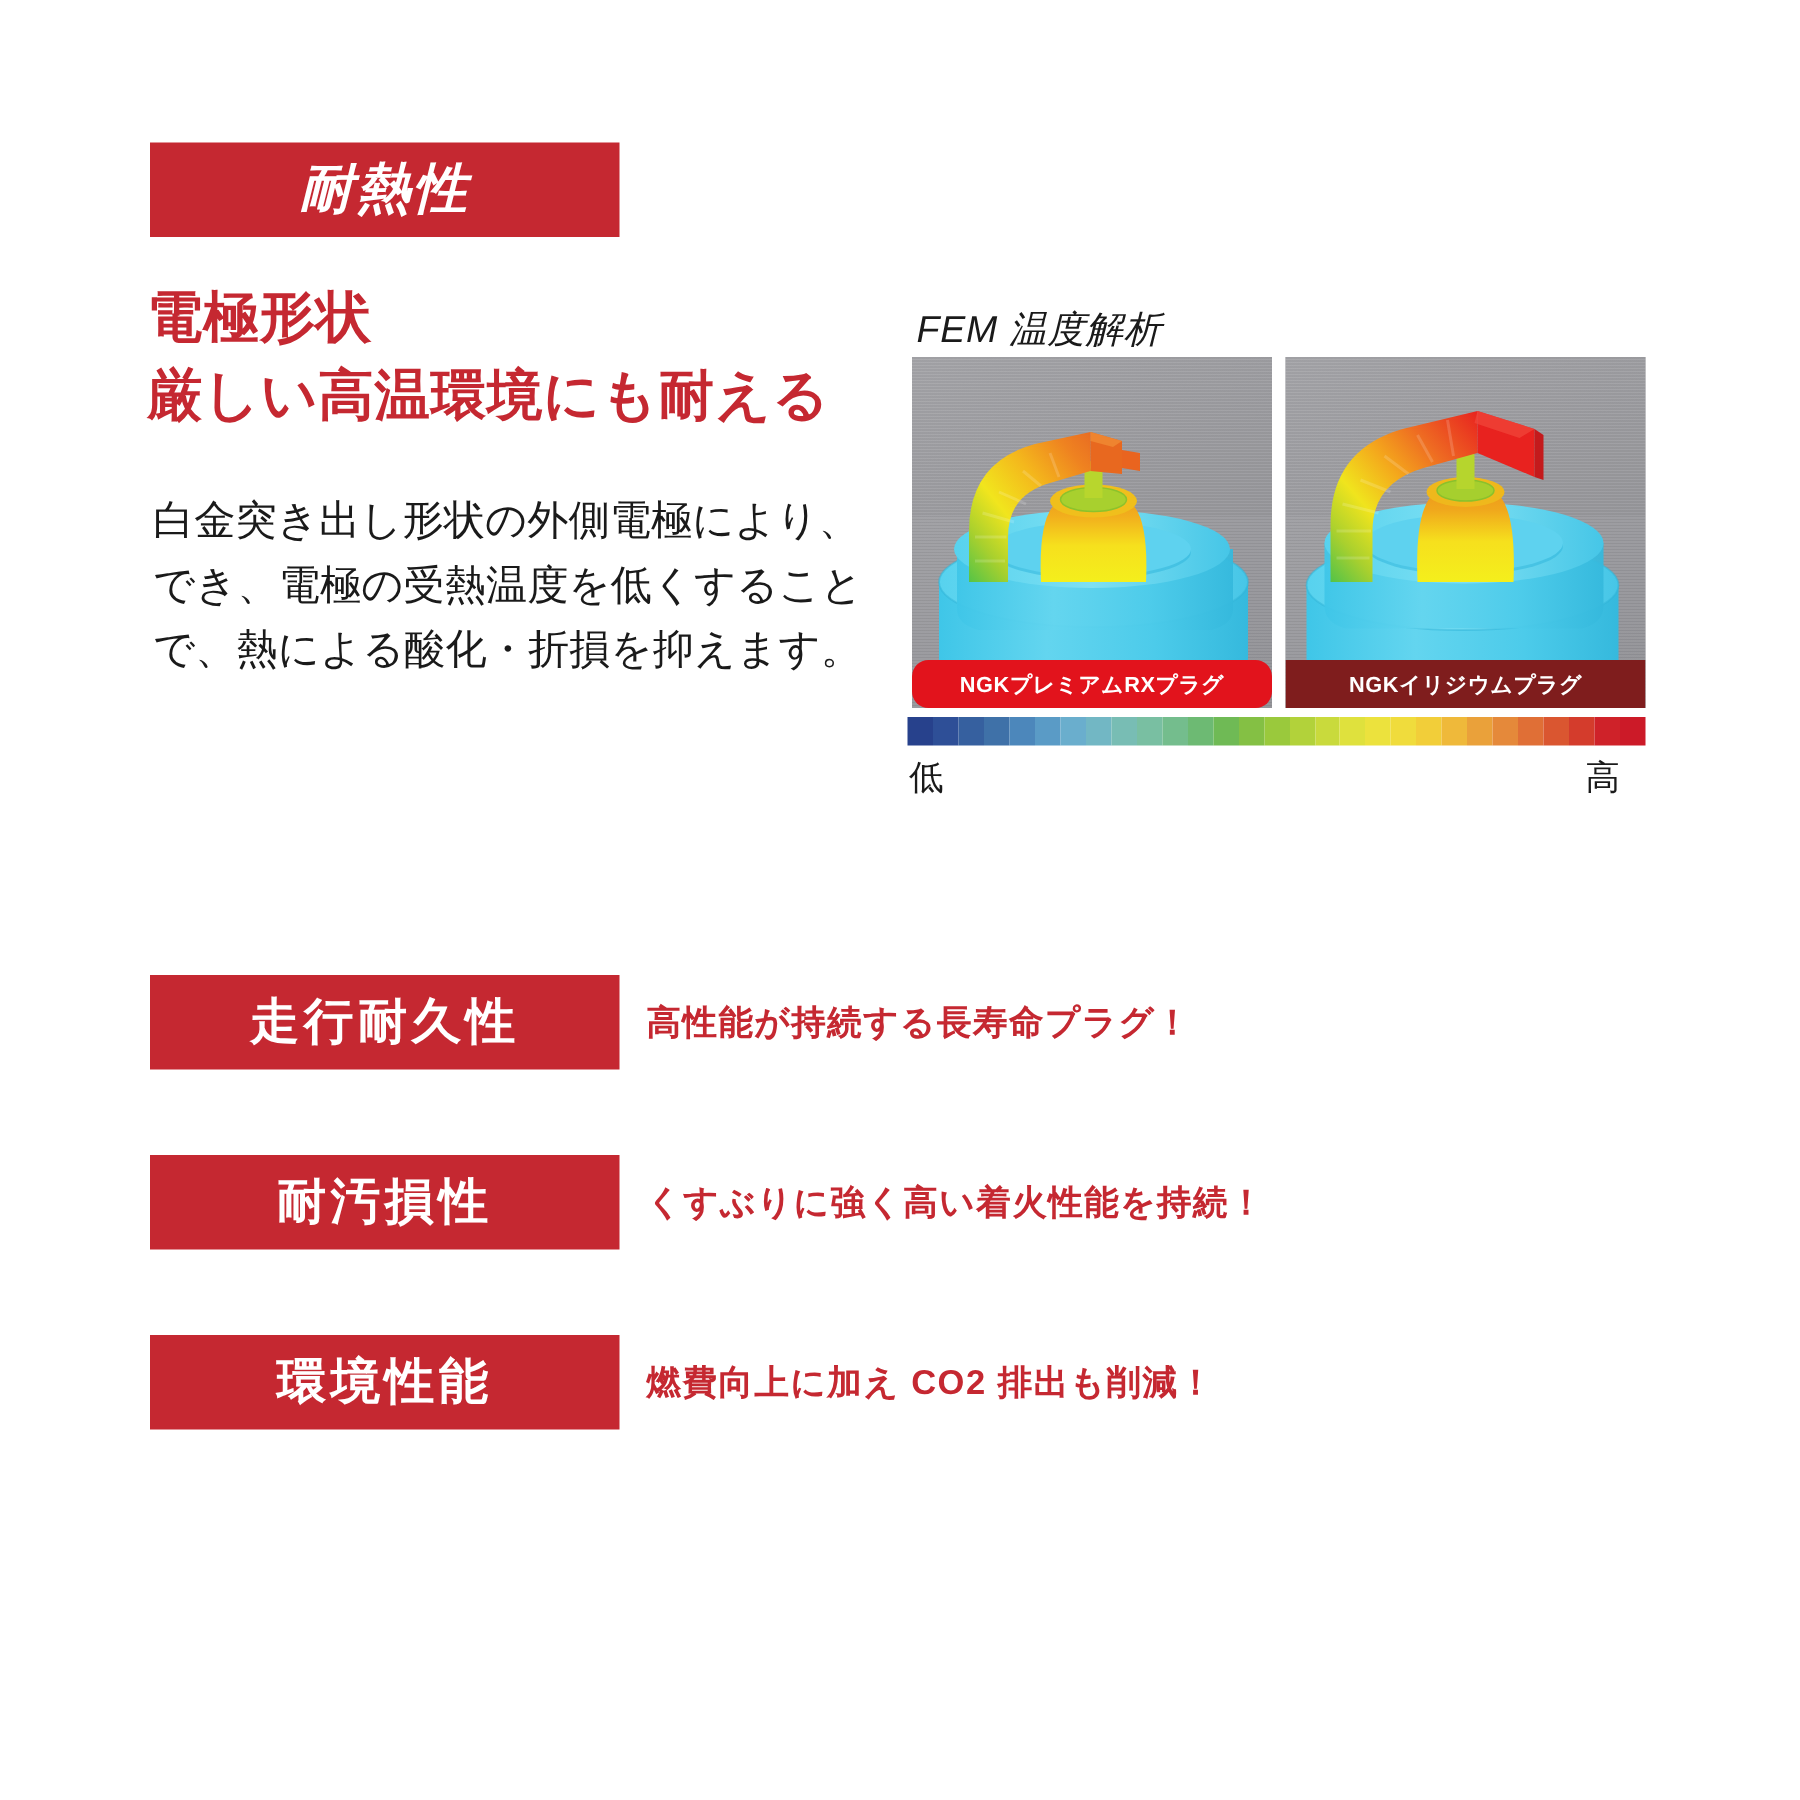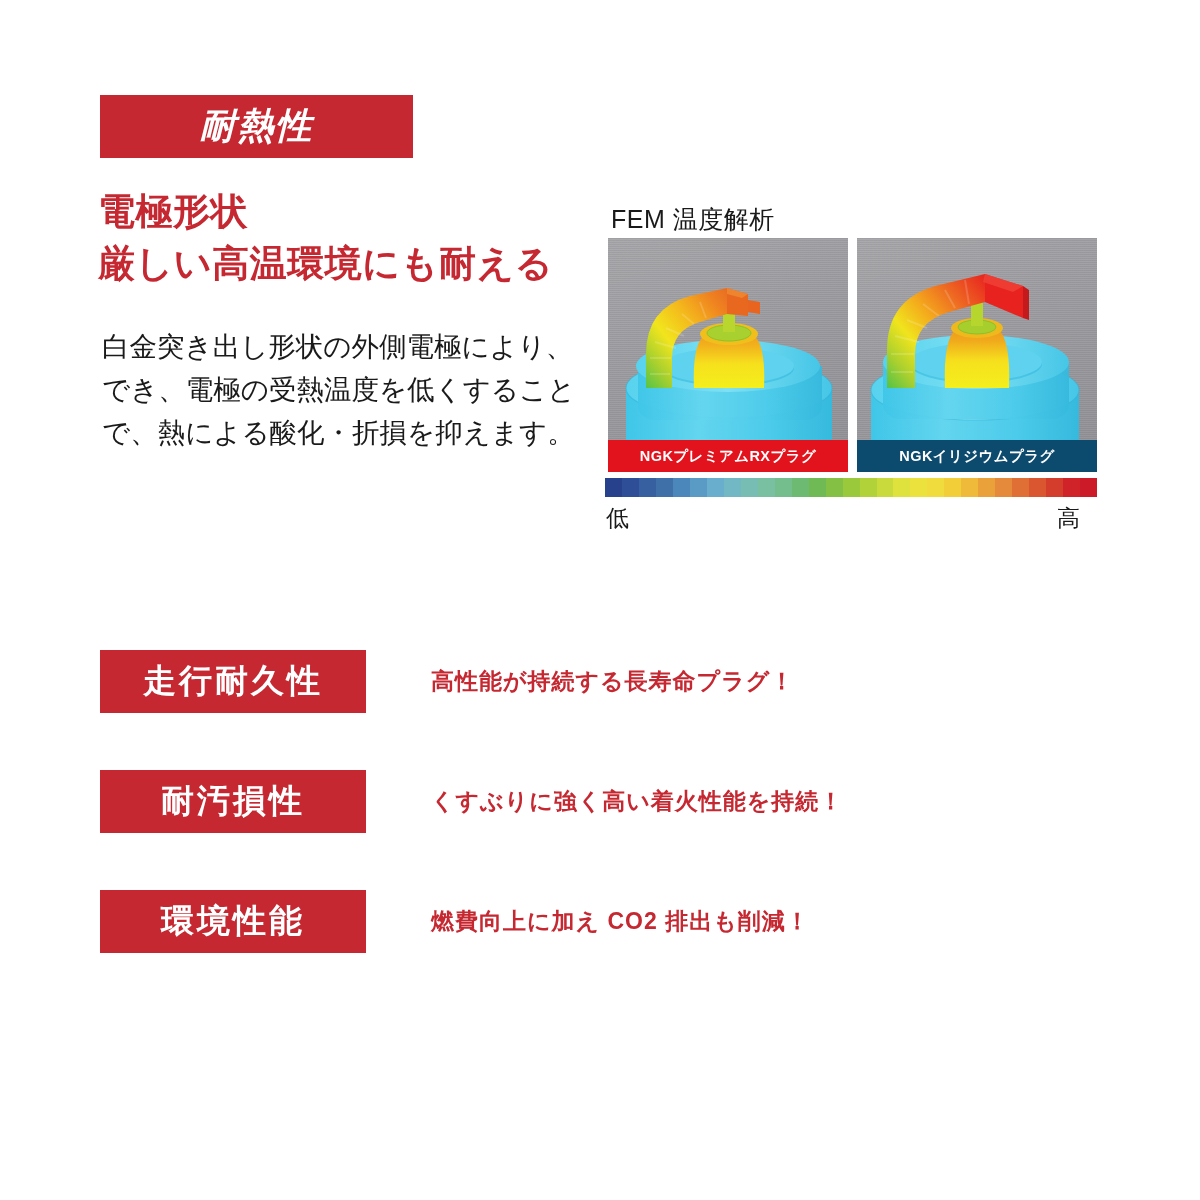--- a/index.html
+++ b/index.html
@@ -63,20 +63,21 @@
   #body-copy span { display: block; white-space: nowrap; }
 
   
   #fem-title {
     position: absolute;
     left: 611px;
     top: 203px;
     font-size: 25px;
     color: #1a1a1a;
     letter-spacing: 0.5px;
+    font-style: italic;
   }
 
   #fem-images {
     position: absolute;
     left: 608px;
     top: 238px;
     width: 489px;
     height: 234px;
     display: flex;
     gap: 9px;
@@ -103,22 +104,22 @@
     bottom: 0;
     height: 32px;
     display: flex;
     align-items: center;
     justify-content: center;
     color: #fff;
     font-size: 14.5px;
     font-weight: 700;
     letter-spacing: 0.4px;
   }
-  .cap-red  { background: #e2131c; }
-  .cap-blue { background: #0c4a6e; }
+  .cap-red  { background: #e2131c; border-radius: 11px; }
+  .cap-blue { background: #7f1d1d; }
 
   
   .plug-svg { position: absolute; inset: 0; }
 
   
   #scale-bar {
     position: absolute;
     left: 605px;
     top: 478px;
     width: 492px;
@@ -145,21 +146,21 @@
   
   .feat-row { position: absolute; left: 0; width: 1200px; height: 63px; }
   #feat-row-0 { top: 650px; }
   #feat-row-1 { top: 770px; }
   #feat-row-2 { top: 890px; }
 
   .feat-badge {
     position: absolute;
     left: 100px;
     top: 0;
-    width: 266px;
+    width: 313px;
     height: 63px;
     background: #c52831;
     color: #fff;
     display: flex;
     align-items: center;
     justify-content: center;
     font-size: 33px;
     font-weight: 700;
     letter-spacing: 3px;
     box-sizing: border-box;

